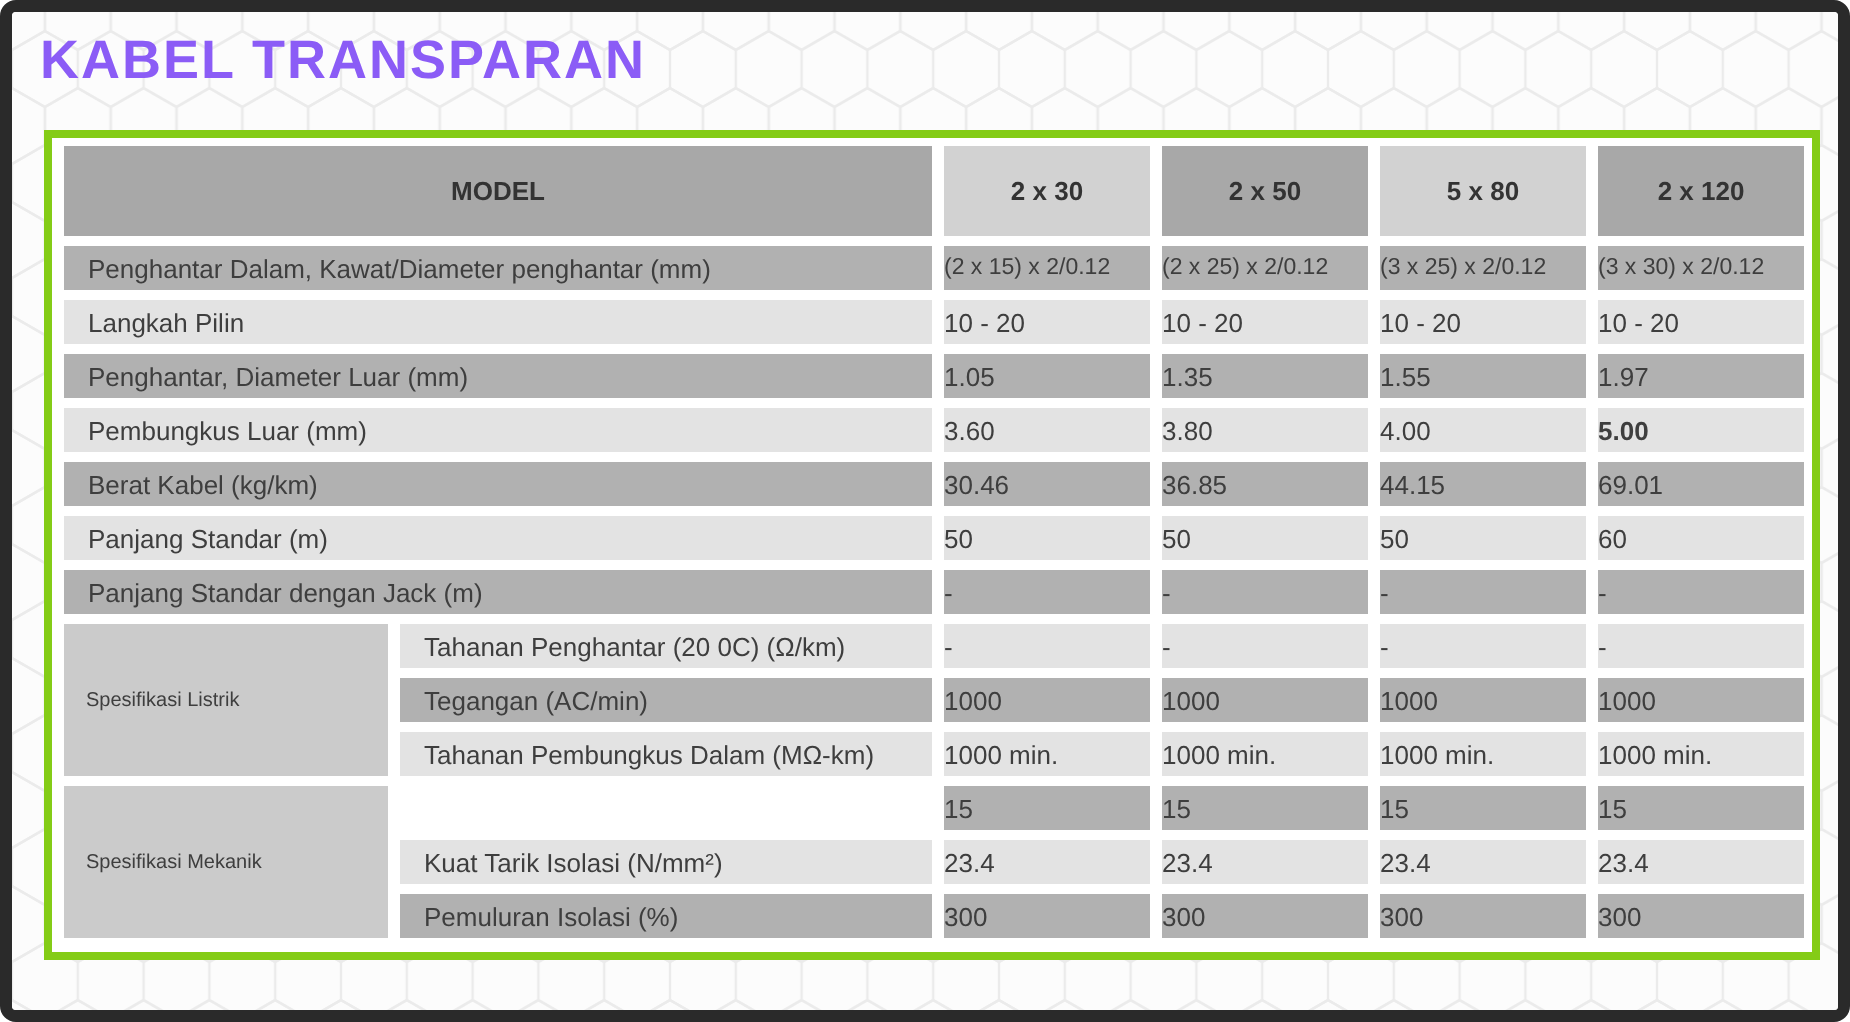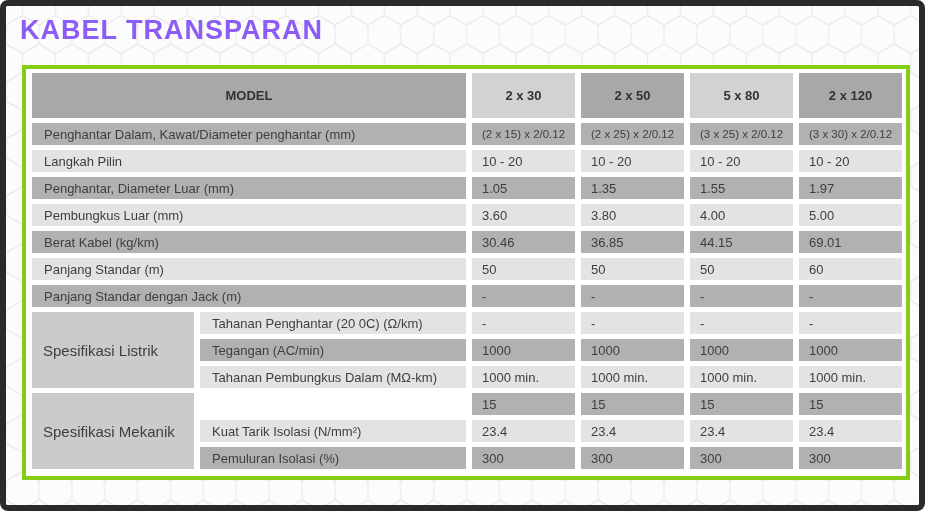--- a/index.html
+++ b/index.html
@@ -64,23 +64,23 @@
   .colhead-dark  { background: #a8a8a8; }
   .shade-dark  { background: #b1b1b1; }
   .shade-light { background: #e3e3e3; text-align: right; }
   .label-cell { padding-left: 12px; font-size: 13px; }
   .full-label { grid-column: 1 / 3; }
   .sub-label  { grid-column: 2; }
   .group-cell {
     grid-column: 1;
     background: #cbcbcb;
     padding-left: 11px;
-    font-size: 15px;
+    font-size: 10px;
   }
-  .value-cell { padding-left: 10px; }
+  .value-cell { }
   .value-small { font-size: 11.5px; }
 </style>
 </head>
 <body>
 
 <div class="frame">
 
   <svg class="hex-bg" xmlns="http://www.w3.org/2000/svg" width="913" height="499">
     <defs>
       <path id="hex" d="M0,-19 L16.45,-9.5 L16.45,9.5 L0,19 L-16.45,9.5 L-16.45,-9.5 Z" fill="none" stroke="#ebebeb" stroke-width="1.2"></path>
@@ -119,21 +119,21 @@
           <div class="cell value-cell shade-light" style="grid-area: 3 / 6;">10 - 20</div>
           <div class="cell label-cell shade-dark full-label" style="grid-row: 4;">Penghantar, Diameter Luar (mm)</div>
           <div class="cell value-cell shade-dark" style="grid-area: 4 / 3;">1.05</div>
           <div class="cell value-cell shade-dark" style="grid-area: 4 / 4;">1.35</div>
           <div class="cell value-cell shade-dark" style="grid-area: 4 / 5;">1.55</div>
           <div class="cell value-cell shade-dark" style="grid-area: 4 / 6;">1.97</div>
           <div class="cell label-cell shade-light full-label" style="grid-row: 5;">Pembungkus Luar (mm)</div>
           <div class="cell value-cell shade-light" style="grid-area: 5 / 3;">3.60</div>
           <div class="cell value-cell shade-light" style="grid-area: 5 / 4;">3.80</div>
           <div class="cell value-cell shade-light" style="grid-area: 5 / 5;">4.00</div>
-          <div class="cell value-cell shade-light" style="grid-area: 5 / 6;">5.00</div>
+          <div class="cell value-cell shade-light" style="grid-area: 5 / 6; font-weight: bold;">5.00</div>
           <div class="cell label-cell shade-dark full-label" style="grid-row: 6;">Berat Kabel (kg/km)</div>
           <div class="cell value-cell shade-dark" style="grid-area: 6 / 3;">30.46</div>
           <div class="cell value-cell shade-dark" style="grid-area: 6 / 4;">36.85</div>
           <div class="cell value-cell shade-dark" style="grid-area: 6 / 5;">44.15</div>
           <div class="cell value-cell shade-dark" style="grid-area: 6 / 6;">69.01</div>
           <div class="cell label-cell shade-light full-label" style="grid-row: 7;">Panjang Standar (m)</div>
           <div class="cell value-cell shade-light" style="grid-area: 7 / 3;">50</div>
           <div class="cell value-cell shade-light" style="grid-area: 7 / 4;">50</div>
           <div class="cell value-cell shade-light" style="grid-area: 7 / 5;">50</div>
           <div class="cell value-cell shade-light" style="grid-area: 7 / 6;">60</div>

